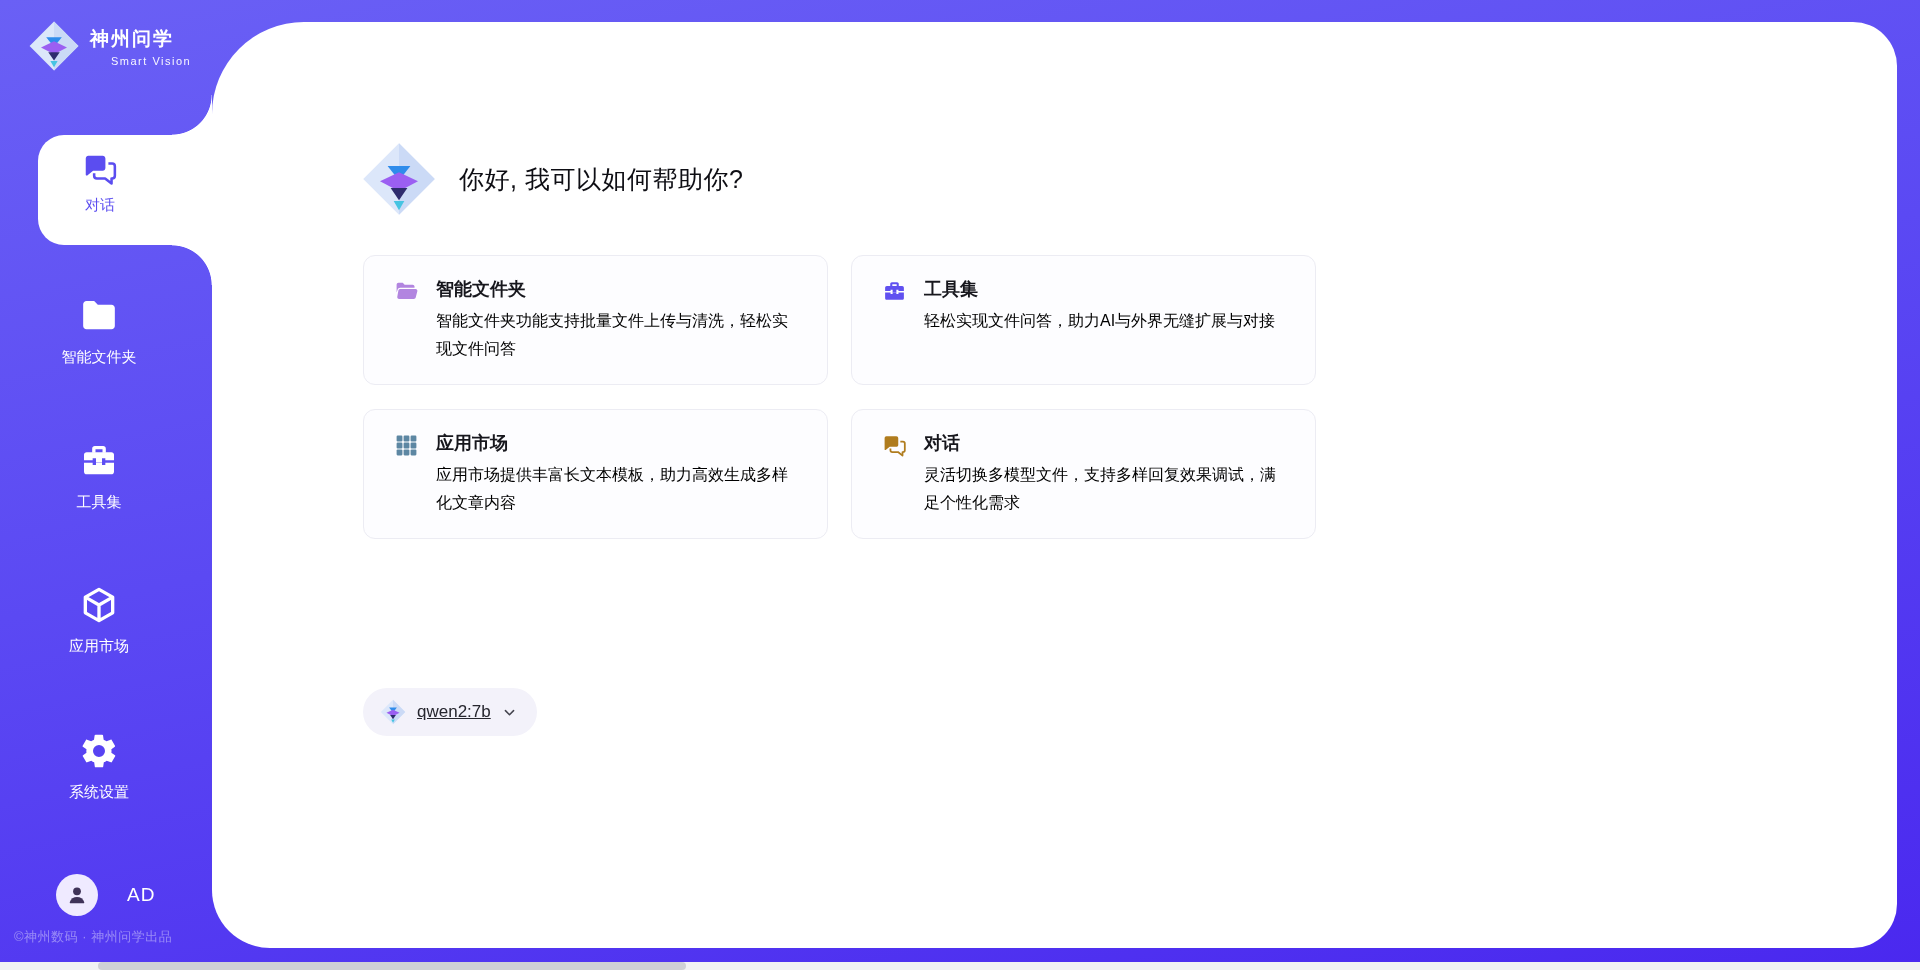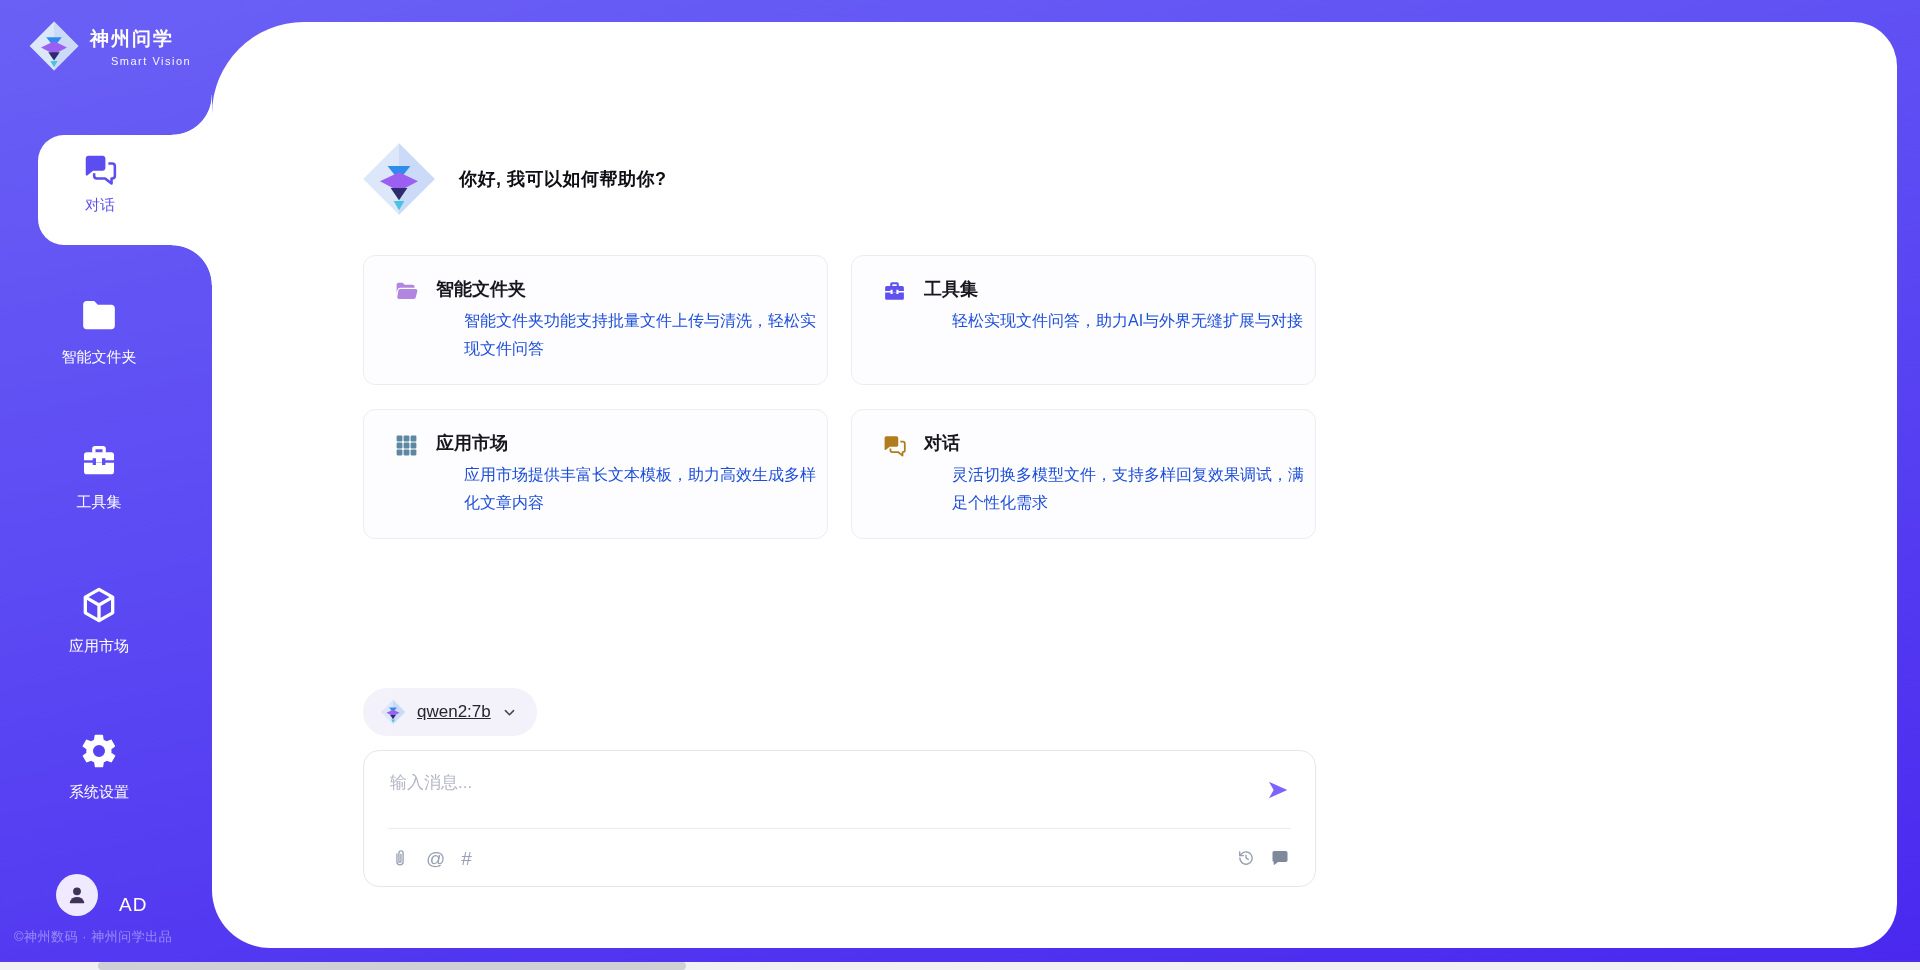--- a/index.html
+++ b/index.html
@@ -41,42 +41,42 @@
     top:245px;
     -webkit-mask-image:radial-gradient(circle 40px at 0 100%, transparent 98%, #000 100%);
     mask-image:radial-gradient(circle 40px at 0 100%, transparent 98%, #000 100%);
   }
 
   .nav-item{ position:absolute; left:24px; width:150px; text-align:center; color:#fff; cursor:pointer; }
   .nav-item .nav-ic{ width:40px; height:40px; color:#fff; }
   .nav-item .nav-label{ display:block; margin-top:8px; font-size:15px; color:#fff; }
   .nav-folder{ top:296px; } .nav-tools{ top:441px; } .nav-market{ top:585px; } .nav-settings{ top:731px; }
 
-  .user-row{ position:absolute; left:56px; top:874px; display:flex; align-items:flex-end; gap:21px; }
+  .user-row{ position:absolute; left:56px; top:874px; display:flex; align-items:center; gap:29px; }
   .avatar{ width:42px; height:42px; border-radius:50%; background:#efeaff; display:flex; align-items:center; justify-content:center; }
   .avatar svg{ width:26px; height:26px; color:#3f3358; }
   .user-name{ color:#fff; font-size:19px; letter-spacing:1px; }
 
   .side-footer{ position:absolute; left:14px; top:928px; color:rgba(255,255,255,.4); font-size:13px; letter-spacing:.5px; }
 
   
   .greeting{ position:absolute; left:361px; top:141px; display:flex; align-items:center; gap:22px; }
   .greeting .logo{ width:76px; height:76px; }
-  .greeting-text{ font-size:18px; font-weight:bold; color:#0e0e14; letter-spacing:.5px; }
+  .greeting-text{ font-size:25px; font-weight:normal; color:#0e0e14; letter-spacing:.5px; }
 
   
   .cards{ position:absolute; left:363px; top:255px; width:953px;
     display:grid; grid-template-columns:465px 465px; grid-auto-rows:130px; column-gap:23px; row-gap:24px; }
   .card{
     background:#fdfdff; border:1px solid #ececf3; border-radius:12px;
     padding:21px 20px 0 30px; display:flex; gap:17px; cursor:pointer;
   }
   .card-ic{ width:25px; height:25px; flex:0 0 25px; margin-top:2px; }
   .card-title{ font-size:18px; font-weight:bold; color:#17171d; }
-  .card-desc{ margin-top:6px; font-size:16px; line-height:1.72; color:#1d4ed8; width:352px;margin-left:28px; }
+  .card-desc{ margin-top:6px; font-size:16px; line-height:1.72; color:#000000; width:352px; }
 
   
   .model-pill{
     position:absolute; left:363px; top:688px; height:48px; padding:0 20px 0 17px;
     background:#f3f2fa; border-radius:24px; display:inline-flex; align-items:center; gap:11px; cursor:pointer;
   }
   .model-pill .logo{ width:26px; height:26px; }
   .model-name{ font-size:17px; color:#26262e;text-decoration:underline; }
   .model-pill .chev{ width:15px; height:15px; color:#44444e; }
 
@@ -291,42 +291,18 @@
   <div class="model-pill">
     <svg class="logo">
         <use href="#i-diamond"></use>
       </svg>
     <span class="model-name">qwen2:7b</span>
     <svg class="chev">
         <use href="#i-chevron-down"></use>
       </svg>
   </div>
 
-  <div class="composer">
-    <input class="composer-input" type="text" placeholder="输入消息..." style="">
-    <button class="send-btn">
-      <svg>
-          <use href="#i-send"></use>
-        </svg>
-    </button>
-    <div class="composer-divider"></div>
-    <div class="composer-toolbar">
-      <svg class="tool-ic">
-          <use href="#i-paperclip"></use>
-        </svg>
-      <span class="tool-glyph">@</span>
-      <span class="tool-glyph">#</span>
-      <div class="toolbar-right">
-        <svg class="tool-ic">
-            <use href="#i-history"></use>
-          </svg>
-        <svg class="tool-ic chat-filled">
-            <use href="#i-chat-filled"></use>
-          </svg>
-      </div>
-    </div>
-  </div>
 
   <div class="hscrollbar">
     <div class="hscroll-thumb"></div>
   </div>
 
 </div>
 
 </body></html>

